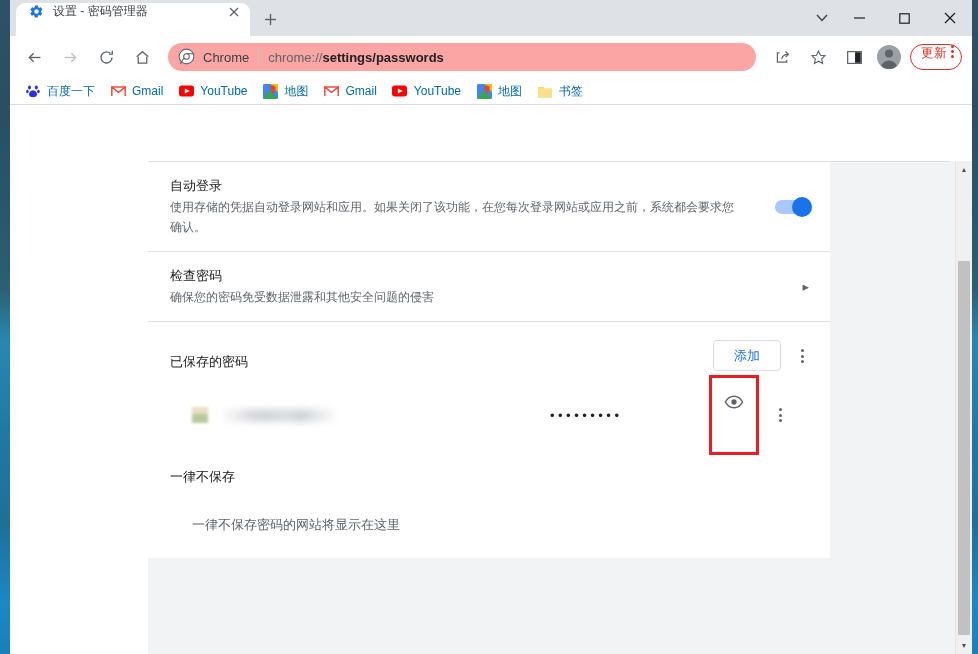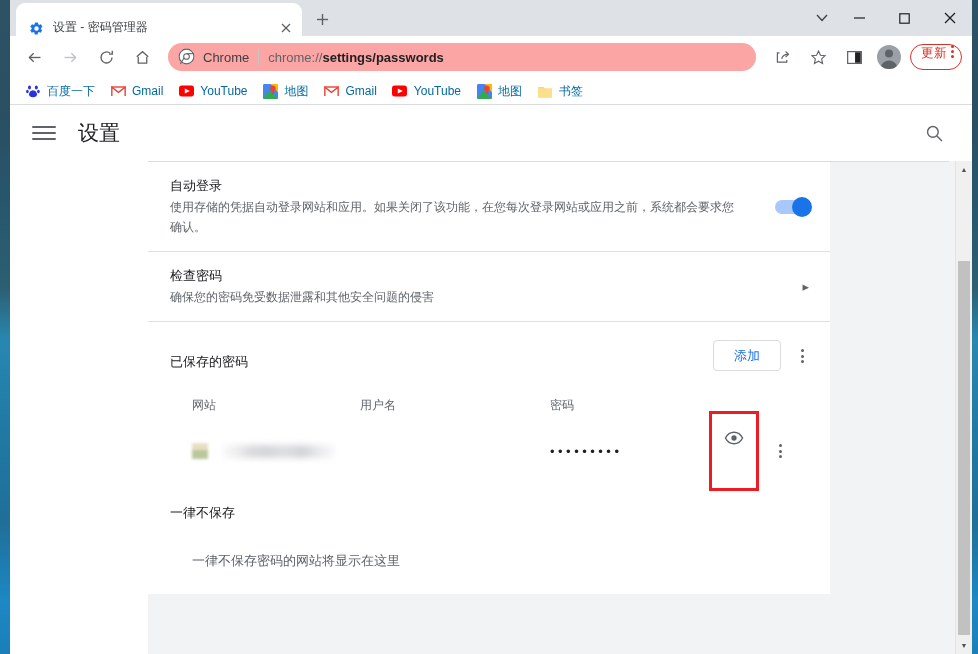--- a/index.html
+++ b/index.html
@@ -27,24 +27,24 @@
   }
 
   
   .tabstrip {
     height: 36px; background: #dee1e6;
     position: relative;
     display: flex; align-items: flex-end;
   }
   .tab {
     margin-left: 6px;
-    width: 286px; height: 33px;
+    width: 234px; height: 33px;
     background: #ffffff;
     border-radius: 9px 9px 0 0;
-    display: flex; align-items: flex-end;
+    display: flex; align-items: flex-start;
     padding: 0 8px 0 12px;
     position: relative;
   }
   .tab-favicon {
     width: 16px; height: 16px; flex: 0 0 16px;
     display: flex; align-items: center; justify-content: center;
     margin-right: 9px;
   }
   .tab-title {
     font-size: 12px; color: #3c4043;
@@ -486,34 +486,20 @@
           <path d="M0 1.6h6l1.4 1.8H15V13H0z" fill="#f8d775"></path>
           <path d="M0 3.4h15V13H0z" fill="#fbe08c"></path>
         </svg>
       </span>
       <span class="bm-label">书签</span>
     </div>
   </div>
 
   <div class="settings-page">
 
-    <div class="settings-header">
-      <span class="hamburger">
-        <span></span>
-          <span></span>
-          <span></span>
-      </span>
-      <span class="settings-title">设置</span>
-      <span class="settings-search">
-        <svg width="19" height="19" viewBox="0 0 20 20" stroke="#5f6368" stroke-width="1.5" fill="none">
-          <circle cx="8.3" cy="8.3" r="5.6"></circle>
-            <line x1="12.6" y1="12.6" x2="17.8" y2="17.8"></line>
-        </svg>
-      </span>
-    </div>
 
     <div class="settings-body">
 
       <div class="settings-nav"></div>
 
       <div class="settings-main">
         <div class="seam"></div>
         <div class="card">
 
           <div class="row">
@@ -536,26 +522,20 @@
             <span class="section-head-title">已保存的密码</span>
             <span class="add-btn">添加</span>
             <span class="kebab">
                 <i></i>
                 <i></i>
                 <i></i>
               </span>
           </div>
 
           <div class="pw-table">
-            <div class="pw-head">
-              <div class="col-site">网站</div>
-              <div class="col-user">用户名</div>
-              <div class="col-pass">密码</div>
-              <div class="col-actions"></div>
-            </div>
 
             <div class="pw-row">
               <div class="col-site" style="display:flex;align-items:center;padding-left:22px;">
                 <span class="favicon-blur"></span>
                 <span class="blur-text site-blur"></span>
               </div>
               <div class="col-user">
                 <span class="blur-text user-blur"></span>
               </div>
               <div class="col-pass">

